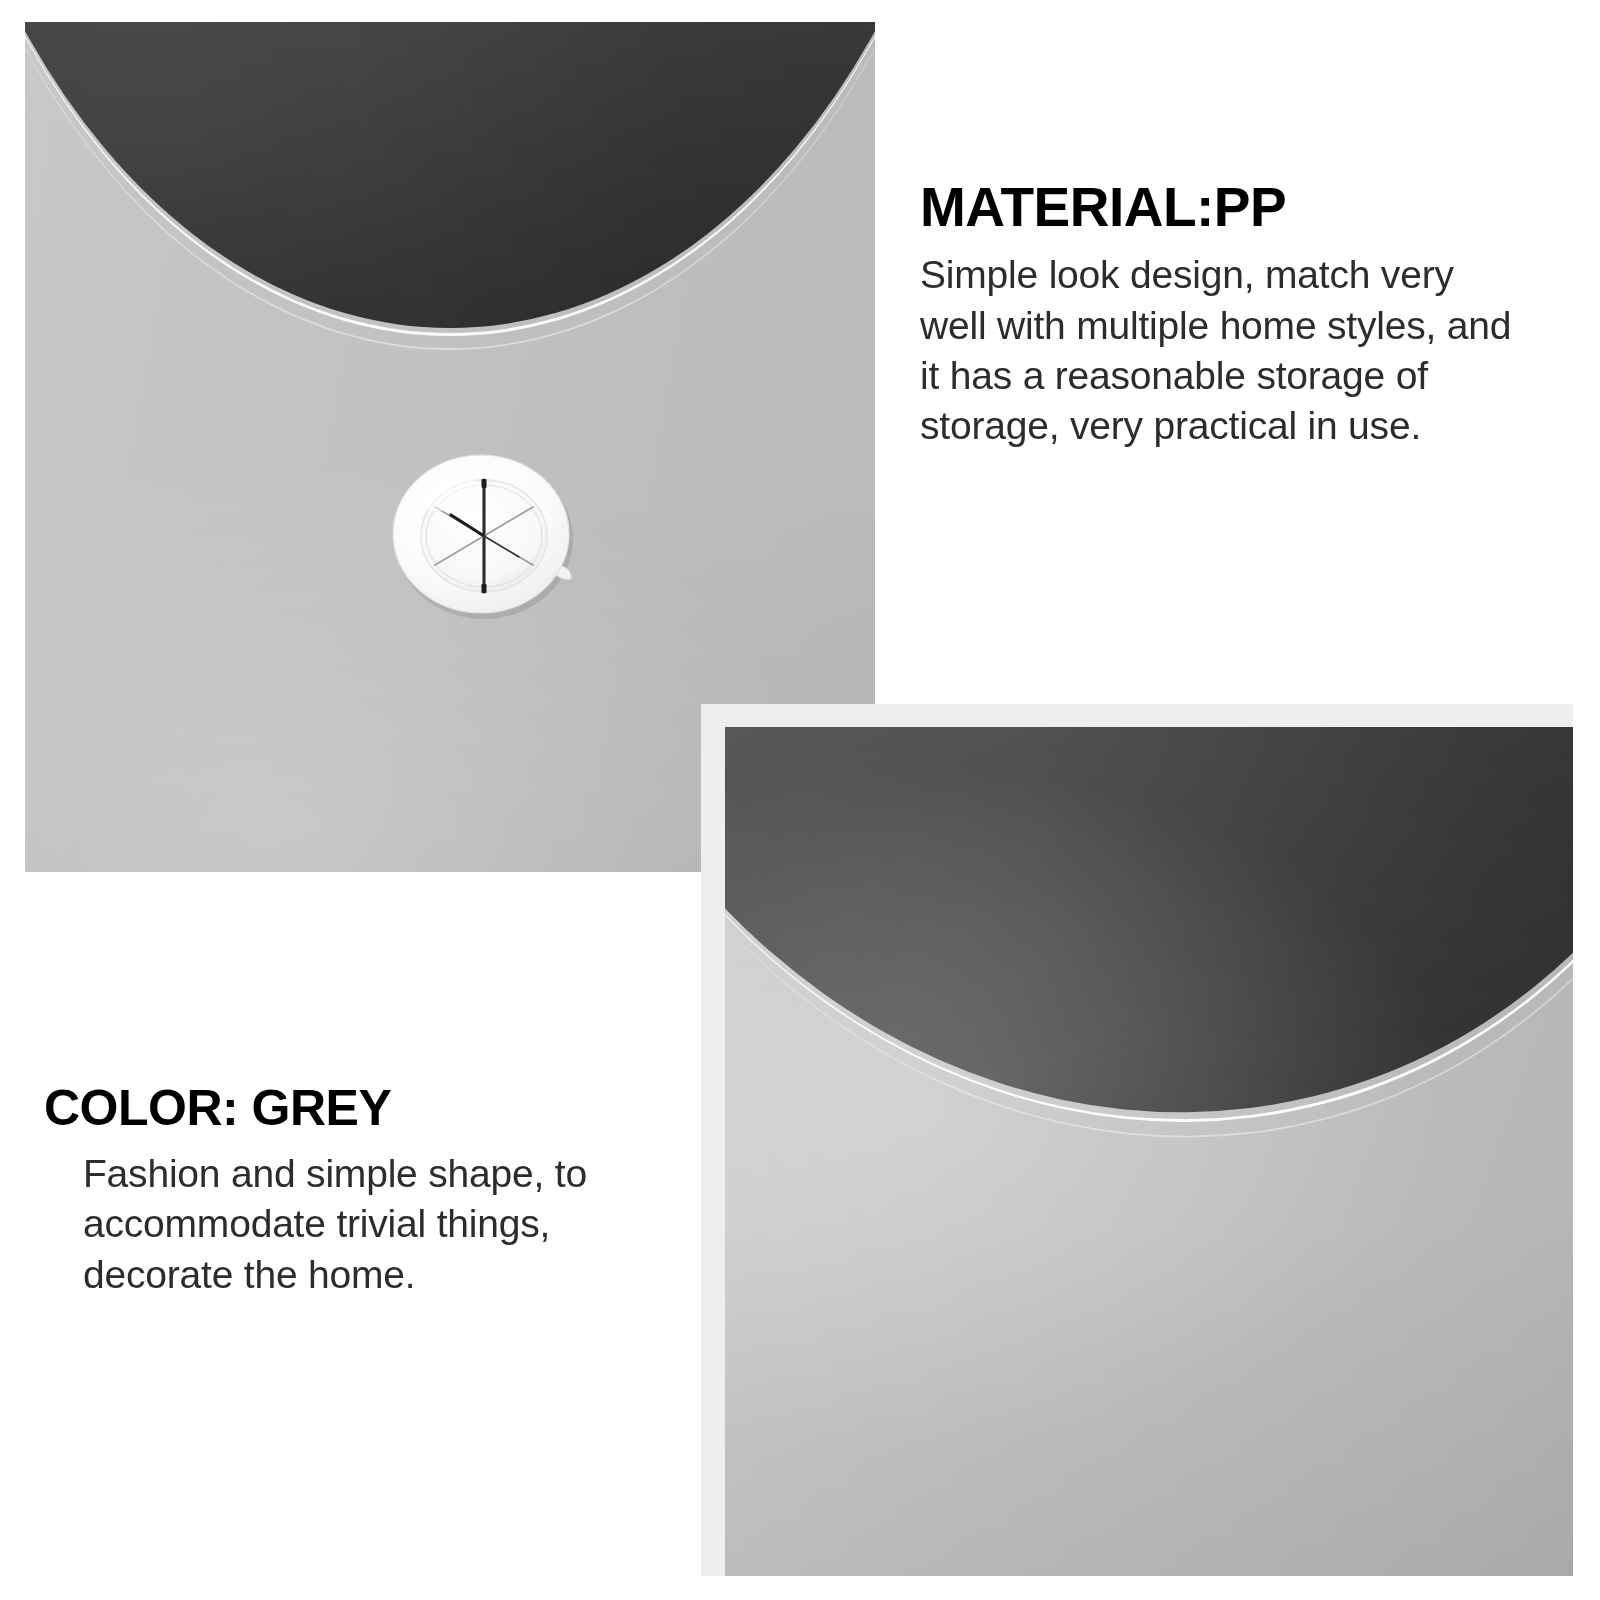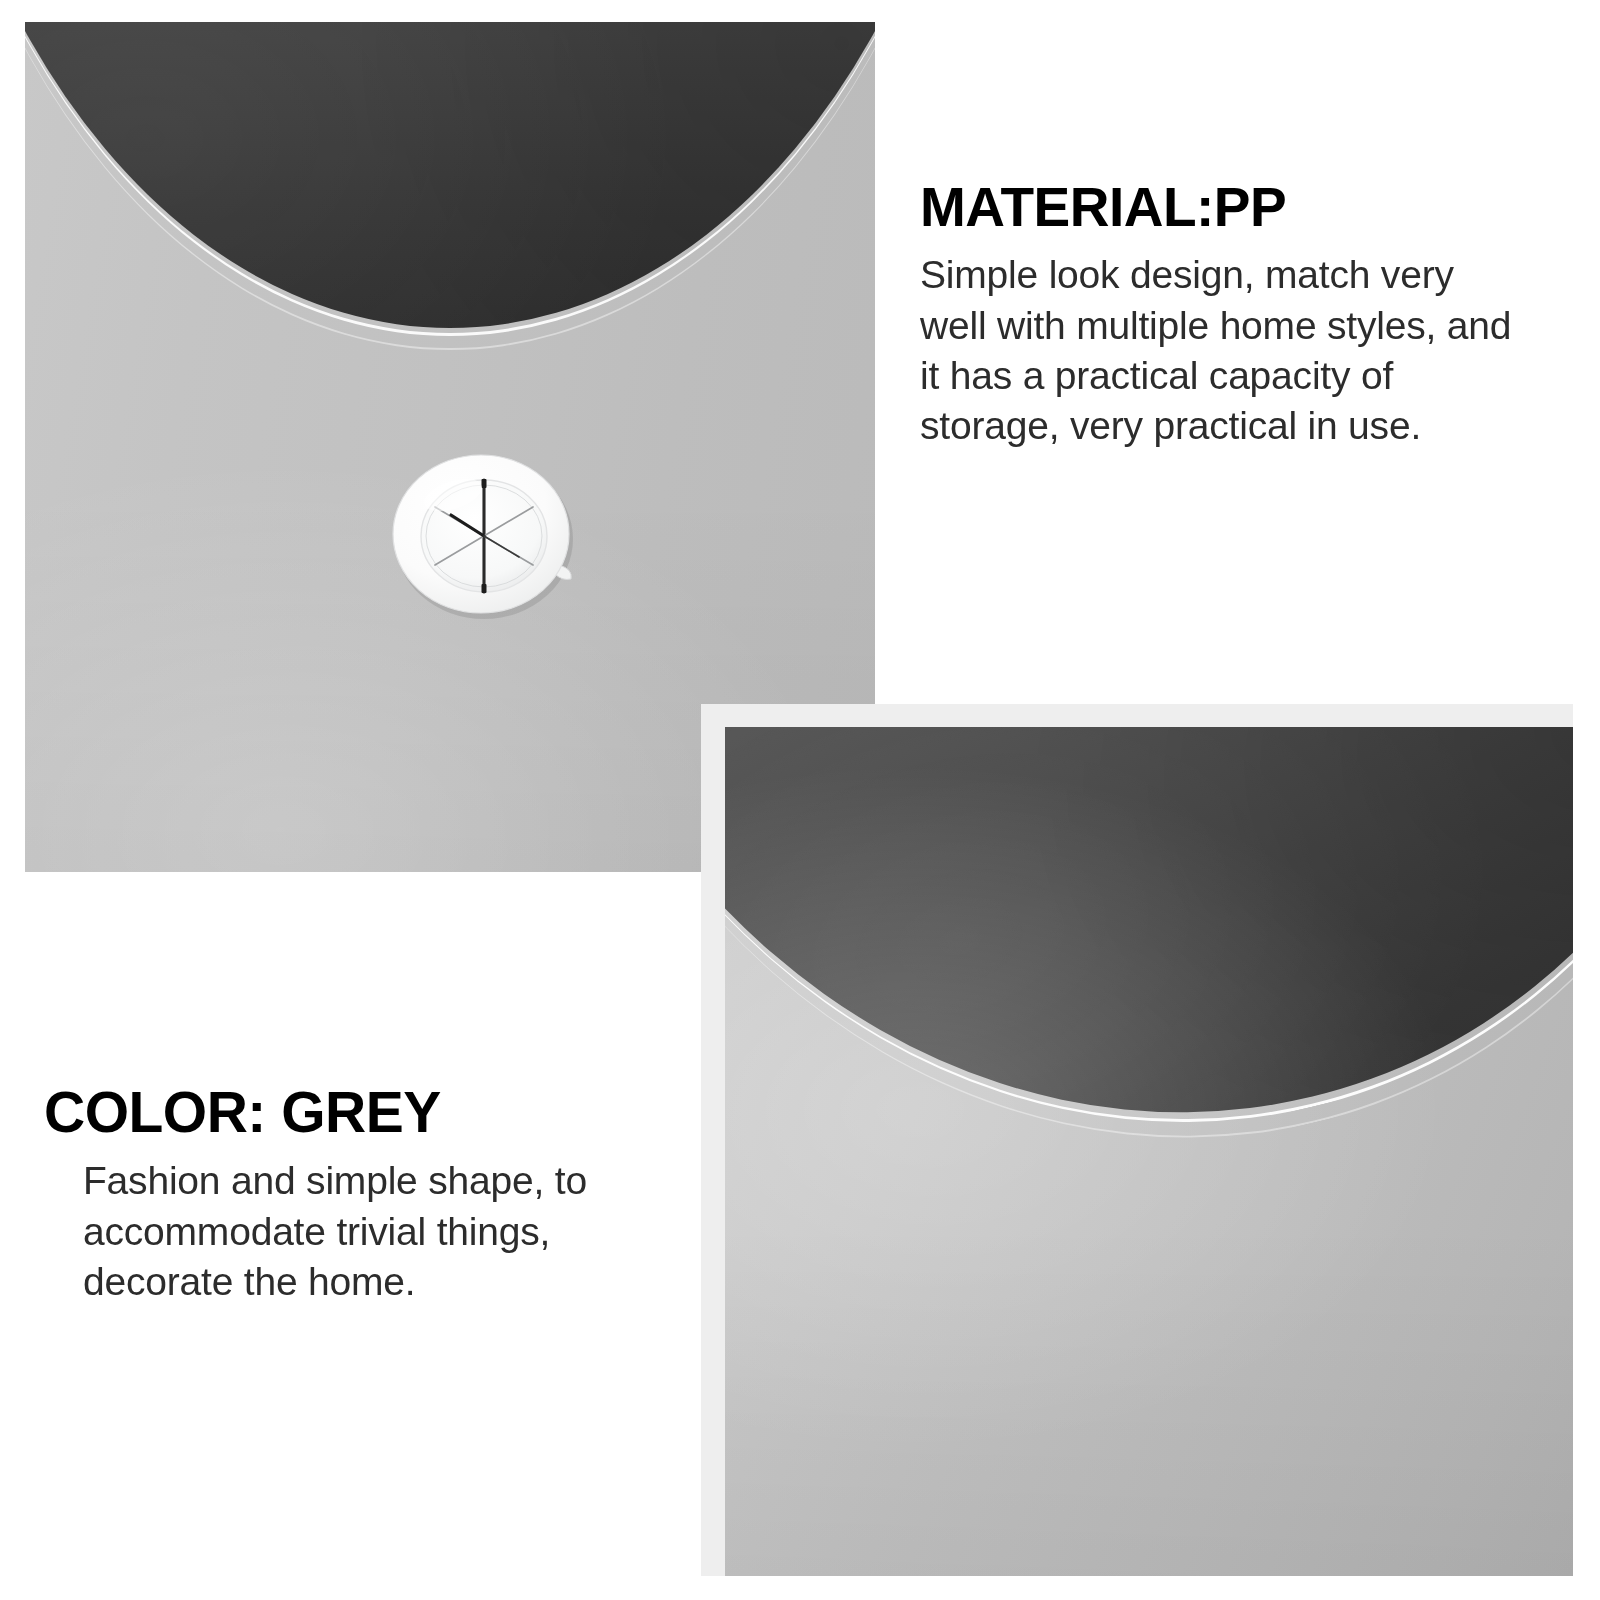--- a/index.html
+++ b/index.html
@@ -230,21 +230,21 @@
   }
   .bodytext {
     margin: 0;
     font-family: "Liberation Sans", sans-serif;
     font-weight: 400;
     font-size: 39px;
     line-height: 1.29;
     color: #2c2c2c;
     letter-spacing: -0.2px;
   }
-  .tb-color .headline { font-size: 57px; }
+  .tb-color .headline { font-size: 50px; }
   .tb-color .bodytext { font-size: 39px; margin-left: 39px; }
 </style>
 </head>
 <body>
 
 <div class="canvas">
 
   <div class="photo-top">
     <div class="front-wall"></div>
     <div class="interior"></div>
@@ -300,21 +300,21 @@
     <div class="front-wall"></div>
     <div class="interior"></div>
     <div class="rim"></div>
     <div class="rim2"></div>
     <div class="wall-shade"></div>
 
   </div>
 
   <div class="text-block tb-material">
     <h2 class="headline">MATERIAL:PP</h2>
-    <p class="bodytext">Simple look design, match very well with multiple home styles, and it has a practical capacity of storage, very practical in use.</p>
+    <p class="bodytext">Simple look design, match very well with multiple home styles, and it has a reasonable storage of storage, very practical in use.</p>
   </div>
 
   <div class="text-block tb-color">
     <h2 class="headline">COLOR: GREY</h2>
     <p class="bodytext">Fashion and simple shape, to accommodate trivial things, decorate the home.</p>
   </div>
 
 </div>
 
 </body></html>

